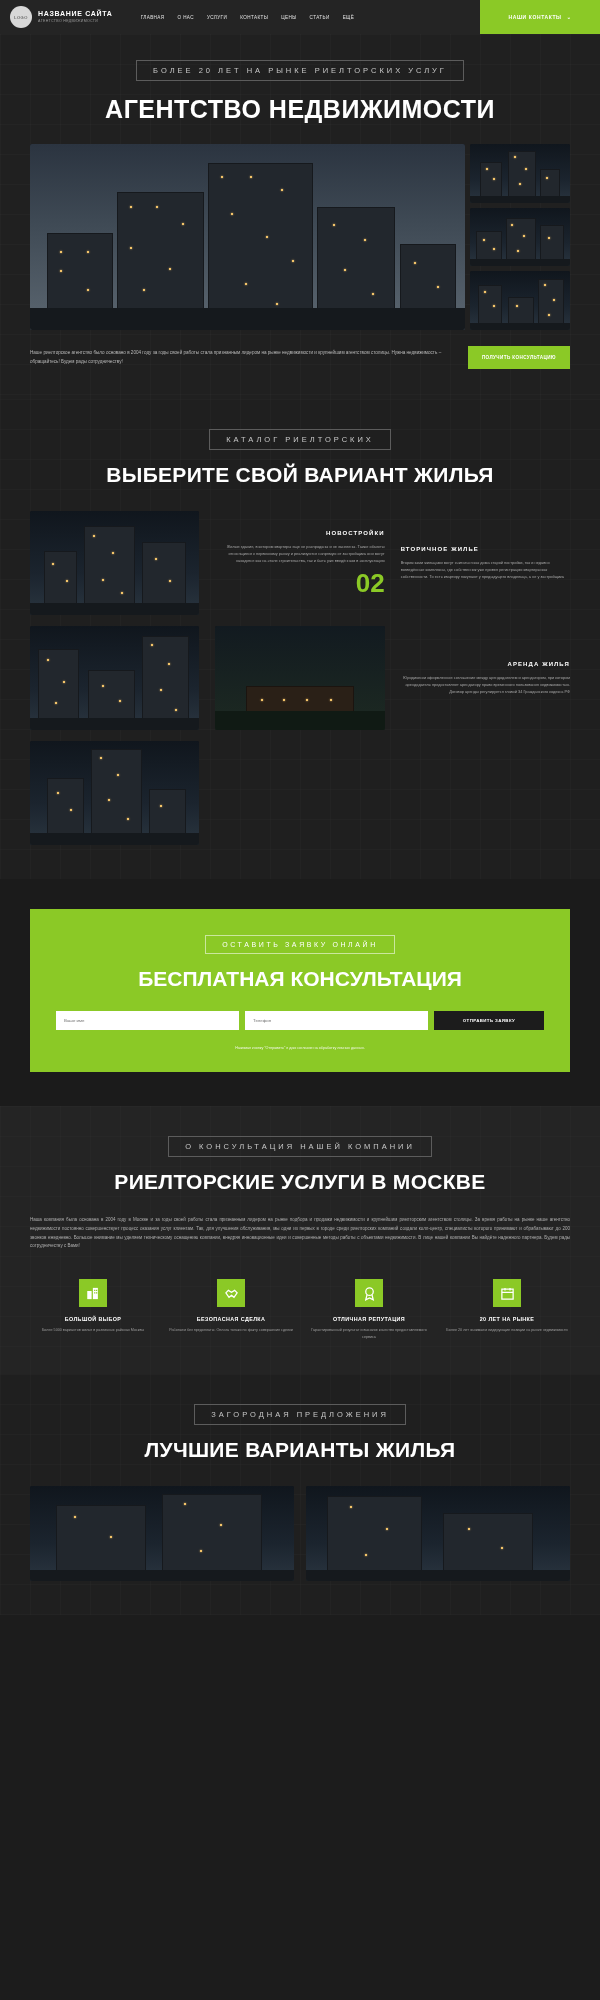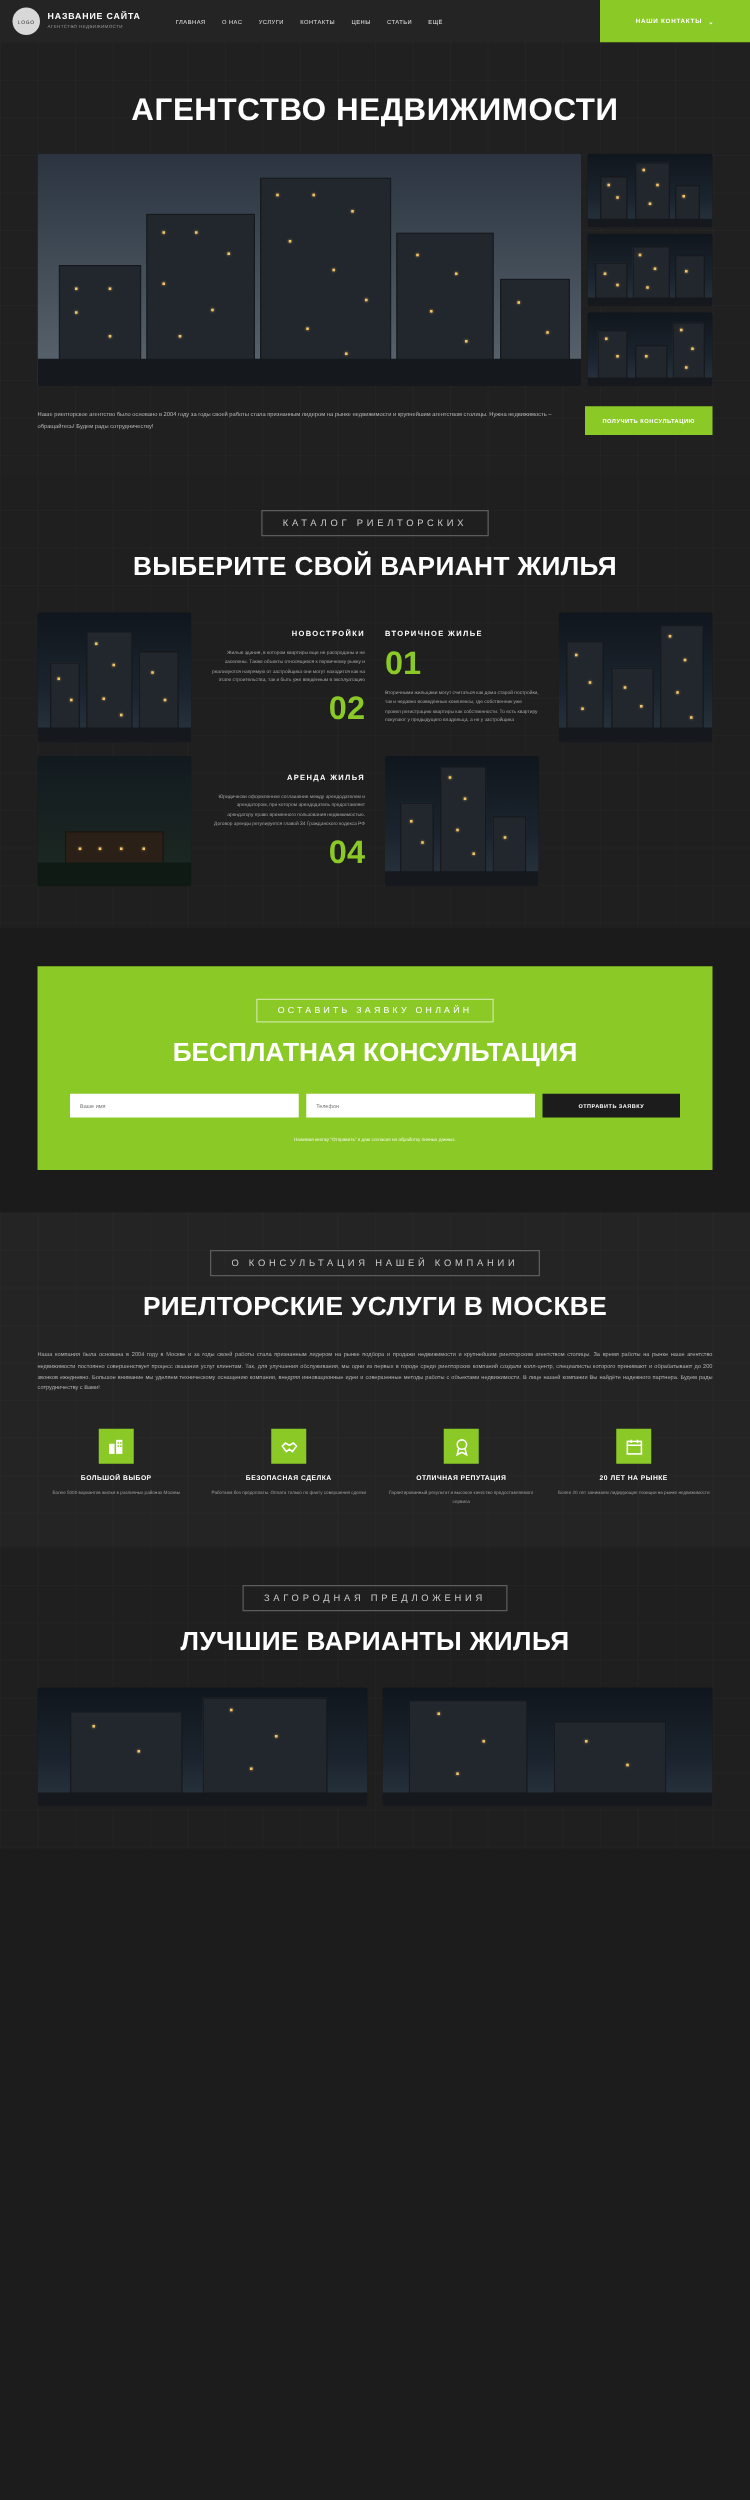--- a/index.html
+++ b/index.html
@@ -126,21 +126,21 @@
   .section { background:#1f1f1f; padding:30px 0 34px;
     background-image:linear-gradient(rgba(255,255,255,.015) 1px, transparent 1px),
                      linear-gradient(90deg, rgba(255,255,255,.015) 1px, transparent 1px);
     background-size:30px 30px; }
   .section.alt { background-color:#242424; }
   .sec-title {
     text-align:center; font-size:21px; font-weight:bold; margin-top:13px; letter-spacing:.3px;
   }
   .catalog-grid {
     display:grid;
-    grid-template-columns:1fr 1fr 1fr 1fr;
+    grid-template-columns:1fr 1fr 1fr;
     gap:11px 16px;
     margin:24px 30px 0;
   }
   .cat-img { height:104px; border-radius:2px; overflow:hidden; position:relative; }
   .cat-text { display:flex; flex-direction:column; justify-content:center; }
   .cat-text.right { text-align:right; }
   .cat-label { font-size:6px; font-weight:bold; letter-spacing:1.1px; }
   .cat-body { font-size:3.9px; line-height:1.8; color:#a5a5a5; margin-top:7px; }
   .cat-num { font-size:26px; font-weight:bold; color:#8bc926; line-height:1; margin-top:6px; }
 
@@ -199,20 +199,21 @@
     <span>СТАТЬИ</span>
     <span>ЕЩЁ</span>
   </nav>
   <div class="contacts-btn">
     <span>НАШИ КОНТАКТЫ</span>
     <span class="caret">⌄</span>
   </div>
 </div>
 
 <section class="hero">
+  <span class="eyebrow">БОЛЕЕ 20 ЛЕТ НА РЫНКЕ РИЕЛТОРСКИХ УСЛУГ</span>
   <h1 class="hero-title">АГЕНТСТВО НЕДВИЖИМОСТИ</h1>
 
   <div class="hero-media">
     <div class="hero-main">
       <div class="bld">
         <div class="sky"></div>
         <div class="t" style="left:4%;width:15%;height:52%">
             <i style="left:20%;top:18%"></i>
             <i style="left:60%;top:18%"></i>
             <i style="left:20%;top:38%"></i>
@@ -340,21 +341,20 @@
         </div>
     </div>
     <div class="cat-text right">
       <div class="cat-label">НОВОСТРОЙКИ</div>
       <div class="cat-body">Жилые здания, в котором квартиры еще не распроданы и не заселены. Также объекты относящиеся к первичному рынку и реализуются напрямую от застройщика они могут находится как на этапе строительства, так и быть уже введённым в эксплуатацию</div>
       <div class="cat-num">02</div>
     </div>
 
     <div class="cat-text">
       <div class="cat-label">ВТОРИЧНОЕ ЖИЛЬЕ</div>
-      <div class="cat-num">01</div>
       <div class="cat-body">Вторичными жильцами могут считаться как дома старой постройки, так и недавно возведённые комплексы, где собственник уже провел регистрацию квартиры как собственности. То есть квартиру покупают у предыдущего владельца, а не у застройщика</div>
     </div>
     <div class="cat-img">
       <div class="bld">
           <div class="sky night"></div>
         <div class="t" style="left:5%;width:24%;height:78%">
             <i style="left:22%;top:12%"></i>
             <i style="left:60%;top:40%"></i>
             <i style="left:40%;top:66%"></i>
           </div>
@@ -382,21 +382,20 @@
             <i style="left:78%;top:30%"></i>
           <i style="left:24%;top:66%"></i>
             <i style="left:66%;top:66%"></i>
           </div>
         <div class="ground" style="height:18%;background:#101a14"></div>
         </div>
     </div>
     <div class="cat-text right">
       <div class="cat-label">АРЕНДА ЖИЛЬЯ</div>
       <div class="cat-body">Юридически оформленное соглашение между арендодателем и арендатором, при котором арендодатель предоставляет арендатору право временного пользования недвижимостью. Договор аренды регулируется главой 34 Гражданского кодекса РФ</div>
-      <div class="cat-num">04</div>
     </div>
 
     <div class="cat-img">
       <div class="bld">
           <div class="sky night"></div>
         <div class="t" style="left:10%;width:22%;height:64%">
             <i style="left:28%;top:20%"></i>
             <i style="left:62%;top:46%"></i>
           </div>
         <div class="t" style="left:36%;width:30%;height:92%">

